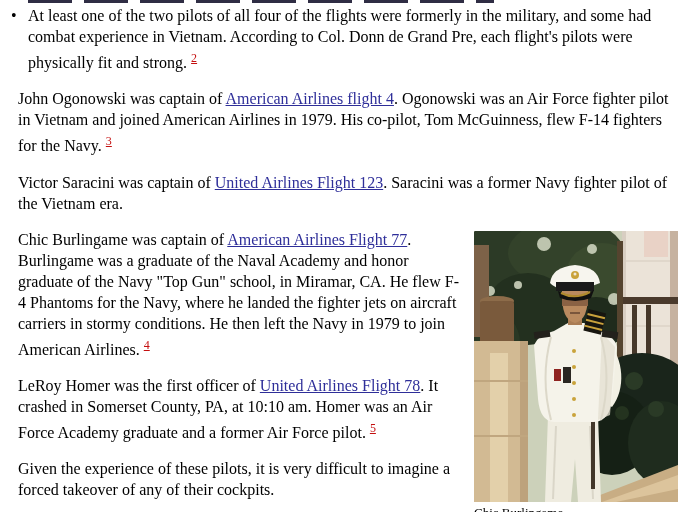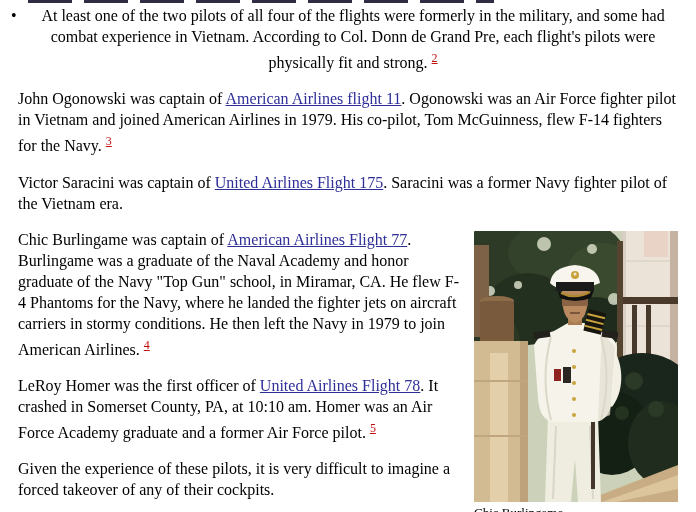--- a/index.html
+++ b/index.html
@@ -16,21 +16,21 @@
     color:var(--text-color);
     font-family:"Liberation Serif","DejaVu Serif",serif;
     font-size:16px;line-height:21px;
     padding:5px 18px 0 18px;
   }
   
   .top-remnant{
     position:absolute;top:0;left:28px;width:466px;height:3px;
     background:repeating-linear-gradient(90deg,#2f2d44 0 44px,transparent 44px 56px);
   }
-  ul.bullet-list{margin:0 0 15px 0;padding:0;text-align:center;}
+  ul.bullet-list{margin:0 0 15px 0;padding:0;}
   ul.bullet-list li{
     list-style:none;position:relative;padding-left:10px;margin:0;
   }
   ul.bullet-list li::before{
     content:"\2022";
     position:absolute;left:-7px;top:0;
     font-size:16px;
   }
   p.para{margin:15px 0;}
   p.para:last-child{margin-bottom:4px;}
@@ -49,22 +49,22 @@
 </style>
 </head>
 <body>
 
 <div class="top-remnant"></div>
 
 <ul class="bullet-list">
   <li class="para">At least one of the two pilots of all four of the flights were formerly in the military, and some had combat experience in Vietnam. According to Col. Donn de Grand Pre, each flight's pilots were physically fit and strong. <sup><a class="footnote-link" href="#">2</a></sup></li>
 </ul>
 
-<p class="para">John Ogonowski was captain of <a class="flight-link" href="#">American Airlines flight 11</a>. Ogonowski was an Air Force fighter pilot in Vietnam and joined American Airlines in 1979. His co-pilot, Tom McGuinness, flew F-14 fighters for the Navy. <sup><a class="footnote-link" href="#">3</a></sup></p>
-<p class="para">Victor Saracini was captain of <a class="flight-link" href="#">United Airlines Flight 175</a>. Saracini was a former Navy fighter pilot of the Vietnam era.</p>
+<p class="para">John Ogonowski was captain of <a class="flight-link" href="#">American Airlines flight 4</a>. Ogonowski was an Air Force fighter pilot in Vietnam and joined American Airlines in 1979. His co-pilot, Tom McGuinness, flew F-14 fighters for the Navy. <sup><a class="footnote-link" href="#">3</a></sup></p>
+<p class="para">Victor Saracini was captain of <a class="flight-link" href="#">United Airlines Flight 123</a>. Saracini was a former Navy fighter pilot of the Vietnam era.</p>
 
 <figure class="photo-figure">
   <div class="photo-box">
     <svg width="204" height="271" viewBox="0 0 204 271" xmlns="http://www.w3.org/2000/svg">
 
       <rect width="204" height="271" fill="#ccd1ba"></rect>
 
       <ellipse cx="28" cy="34" rx="46" ry="42" fill="#2c3a26"></ellipse>
       <ellipse cx="92" cy="22" rx="58" ry="34" fill="#33422a"></ellipse>
       <ellipse cx="54" cy="78" rx="42" ry="36" fill="#23301f"></ellipse>

